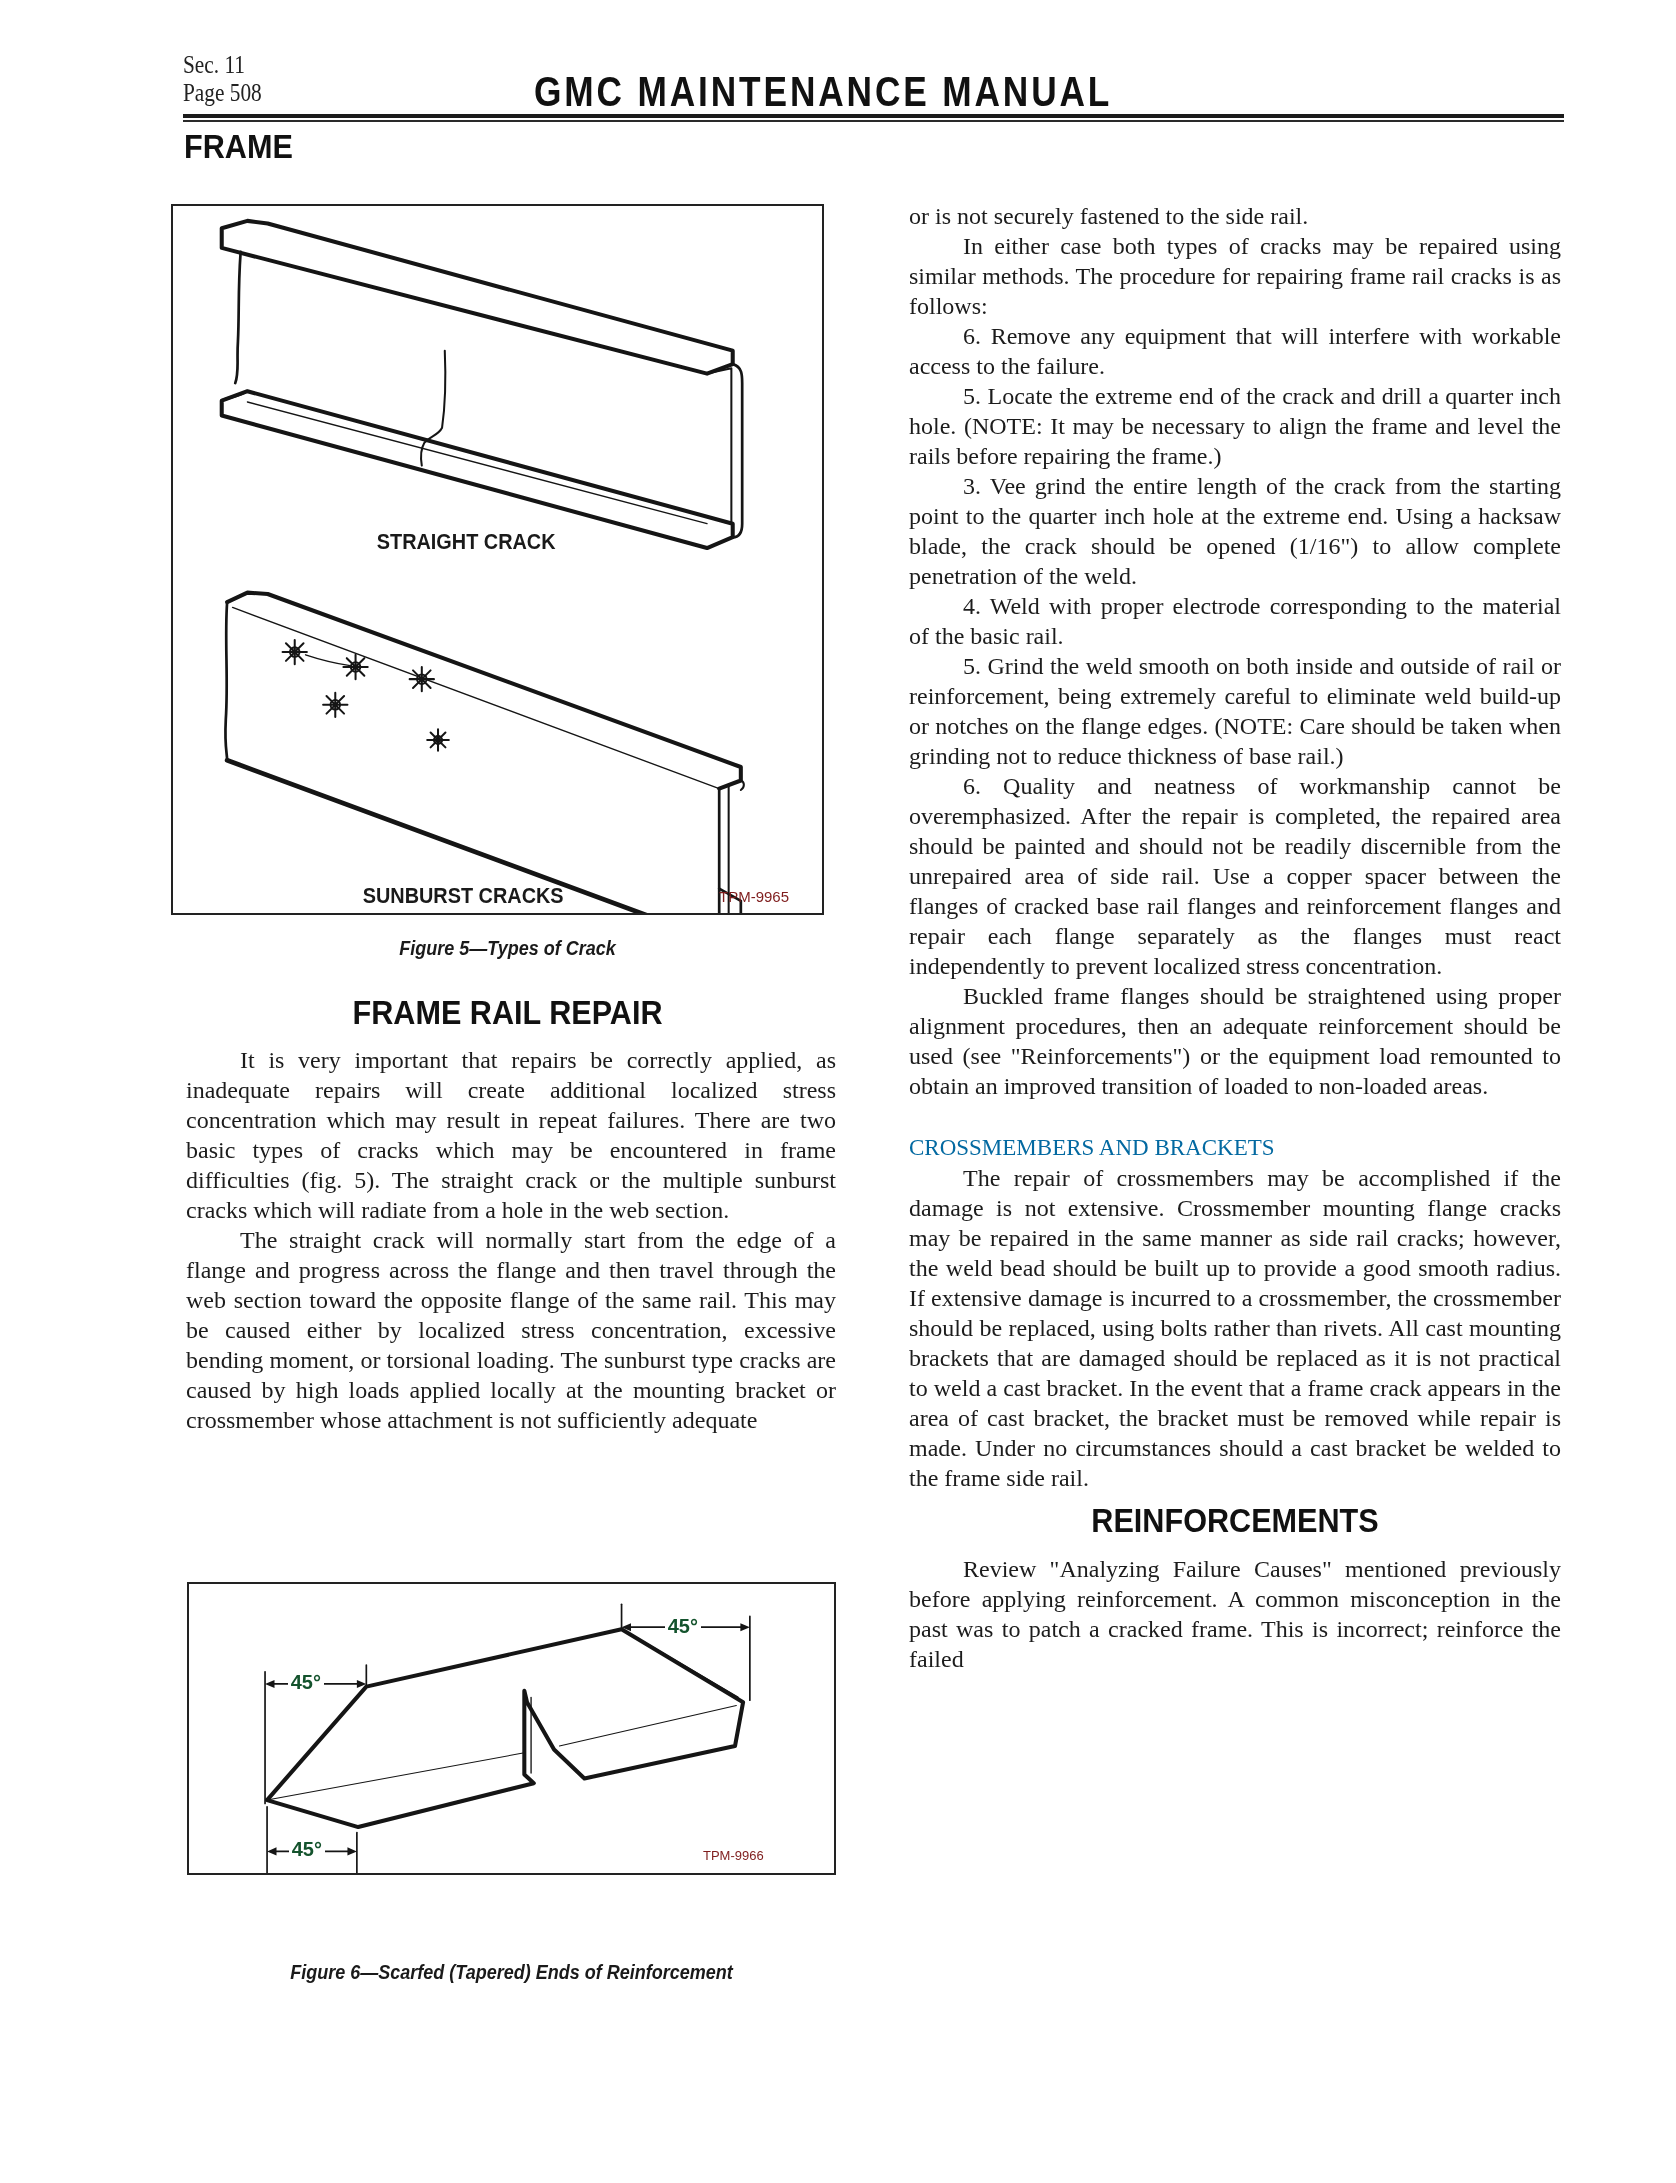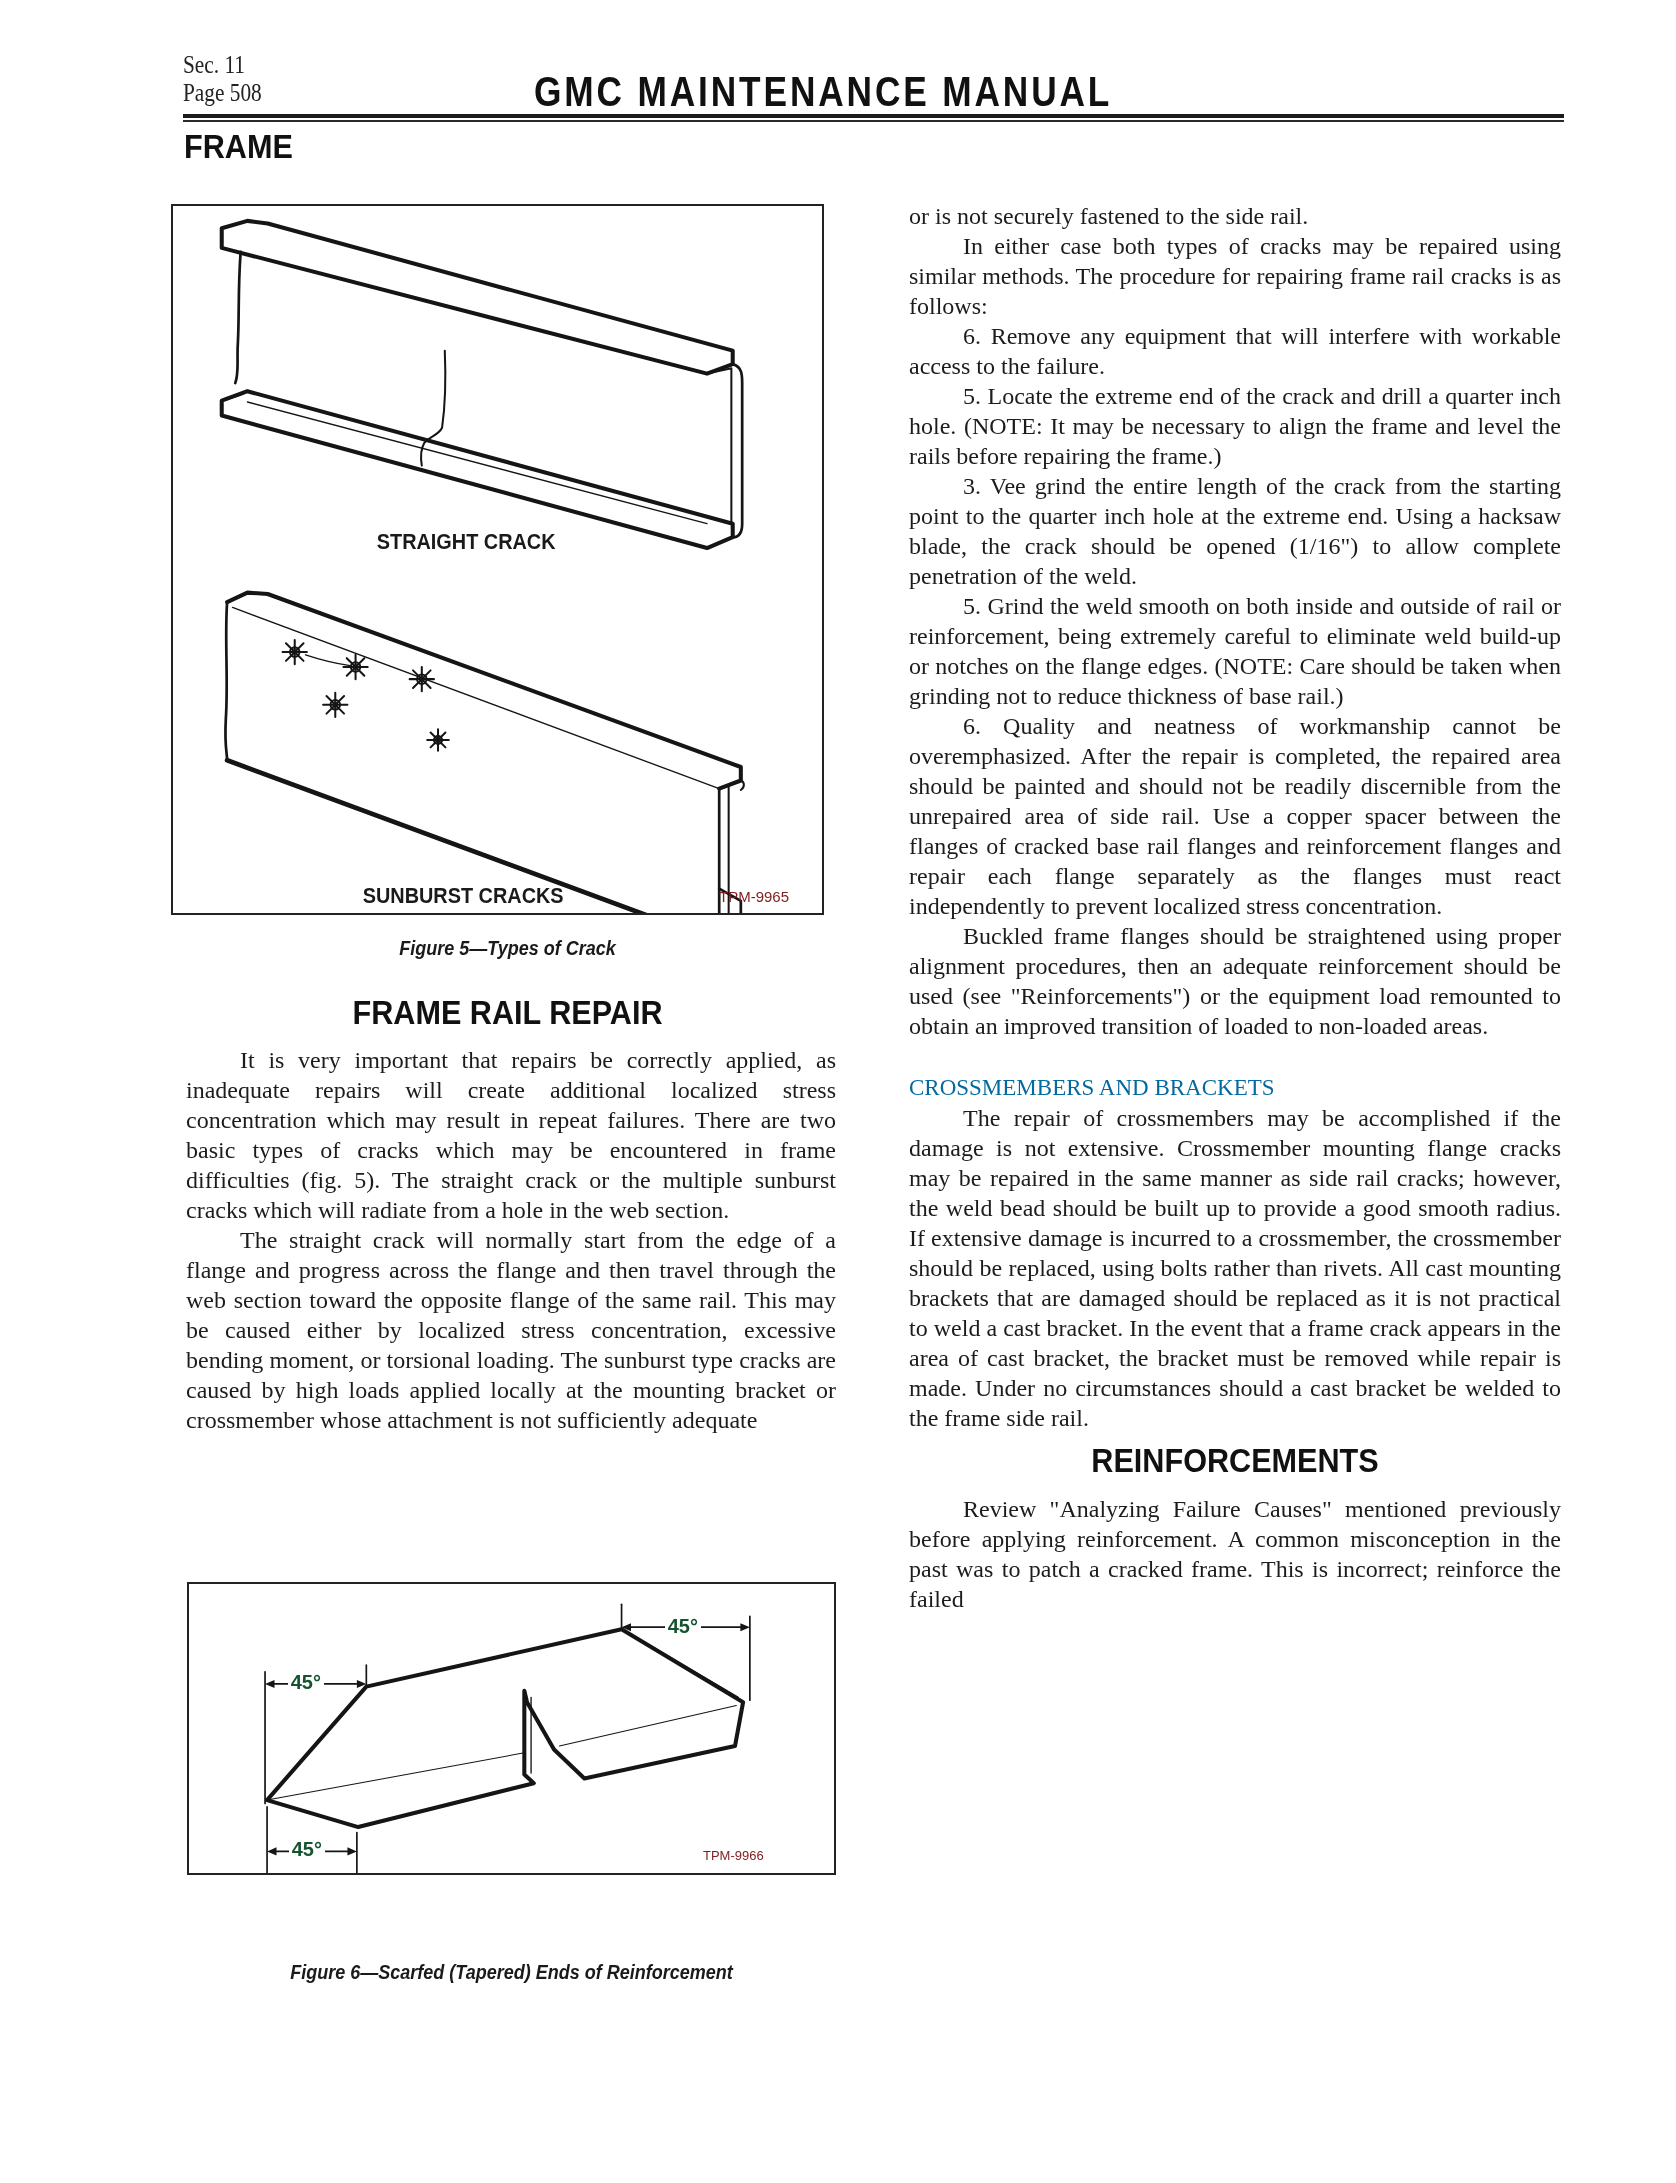--- a/index.html
+++ b/index.html
@@ -150,20 +150,21 @@
   <div class="abs fig-code" style="left:514px; top:264px; font-size:13px;">TPM-9966</div>
 </div>
 <div class="abs fig-caption" style="left:187px; top:1961px; width:649px;">Figure 6—Scarfed (Tapered) Ends of Reinforcement</div>
 
 <div class="abs col col-right">
   <p class="noindent">or is not securely fastened to the side rail.</p>
   <p>In either case both types of cracks may be repaired using similar methods. The procedure for repairing frame rail cracks is as follows:</p>
   <p>6. Remove any equipment that will interfere with workable access to the failure.</p>
   <p>5. Locate the extreme end of the crack and drill a quarter inch hole. (NOTE: It may be necessary to align the frame and level the rails before repairing the frame.)</p>
   <p>3. Vee grind the entire length of the crack from the starting point to the quarter inch hole at the extreme end. Using a hacksaw blade, the crack should be opened (1/16") to allow complete penetration of the weld.</p>
+  <p>4. Weld with proper electrode corresponding to the material of the basic rail.</p>
   <p>5. Grind the weld smooth on both inside and outside of rail or reinforcement, being extremely careful to eliminate weld build-up or notches on the flange edges. (NOTE: Care should be taken when grinding not to reduce thickness of base rail.)</p>
   <p>6. Quality and neatness of workmanship cannot be overemphasized. After the repair is completed, the repaired area should be painted and should not be readily discernible from the unrepaired area of side rail. Use a copper spacer between the flanges of cracked base rail flanges and reinforcement flanges and repair each flange separately as the flanges must react independently to prevent localized stress concentration.</p>
   <p>Buckled frame flanges should be straightened using proper alignment procedures, then an adequate reinforcement should be used (see "Reinforcements") or the equipment load remounted to obtain an improved transition of loaded to non-loaded areas.</p>
   <div class="gap-sm"></div>
   <div class="subhead">CROSSMEMBERS AND BRACKETS</div>
   <p>The repair of crossmembers may be accomplished if the damage is not extensive. Crossmember mounting flange cracks may be repaired in the same manner as side rail cracks; however, the weld bead should be built up to provide a good smooth radius. If extensive damage is incurred to a crossmember, the crossmember should be replaced, using bolts rather than rivets. All cast mounting brackets that are damaged should be replaced as it is not practical to weld a cast bracket. In the event that a frame crack appears in the area of cast bracket, the bracket must be removed while repair is made. Under no circumstances should a cast bracket be welded to the frame side rail.</p>
   <div class="heading-big" style="margin:8px 0 15px 0;">REINFORCEMENTS</div>
   <p style="text-align-last: justify;">Review "Analyzing Failure Causes" mentioned previously before applying reinforcement. A common misconception in the past was to patch a cracked frame. This is incorrect; reinforce the failed</p>
 </div>
 

